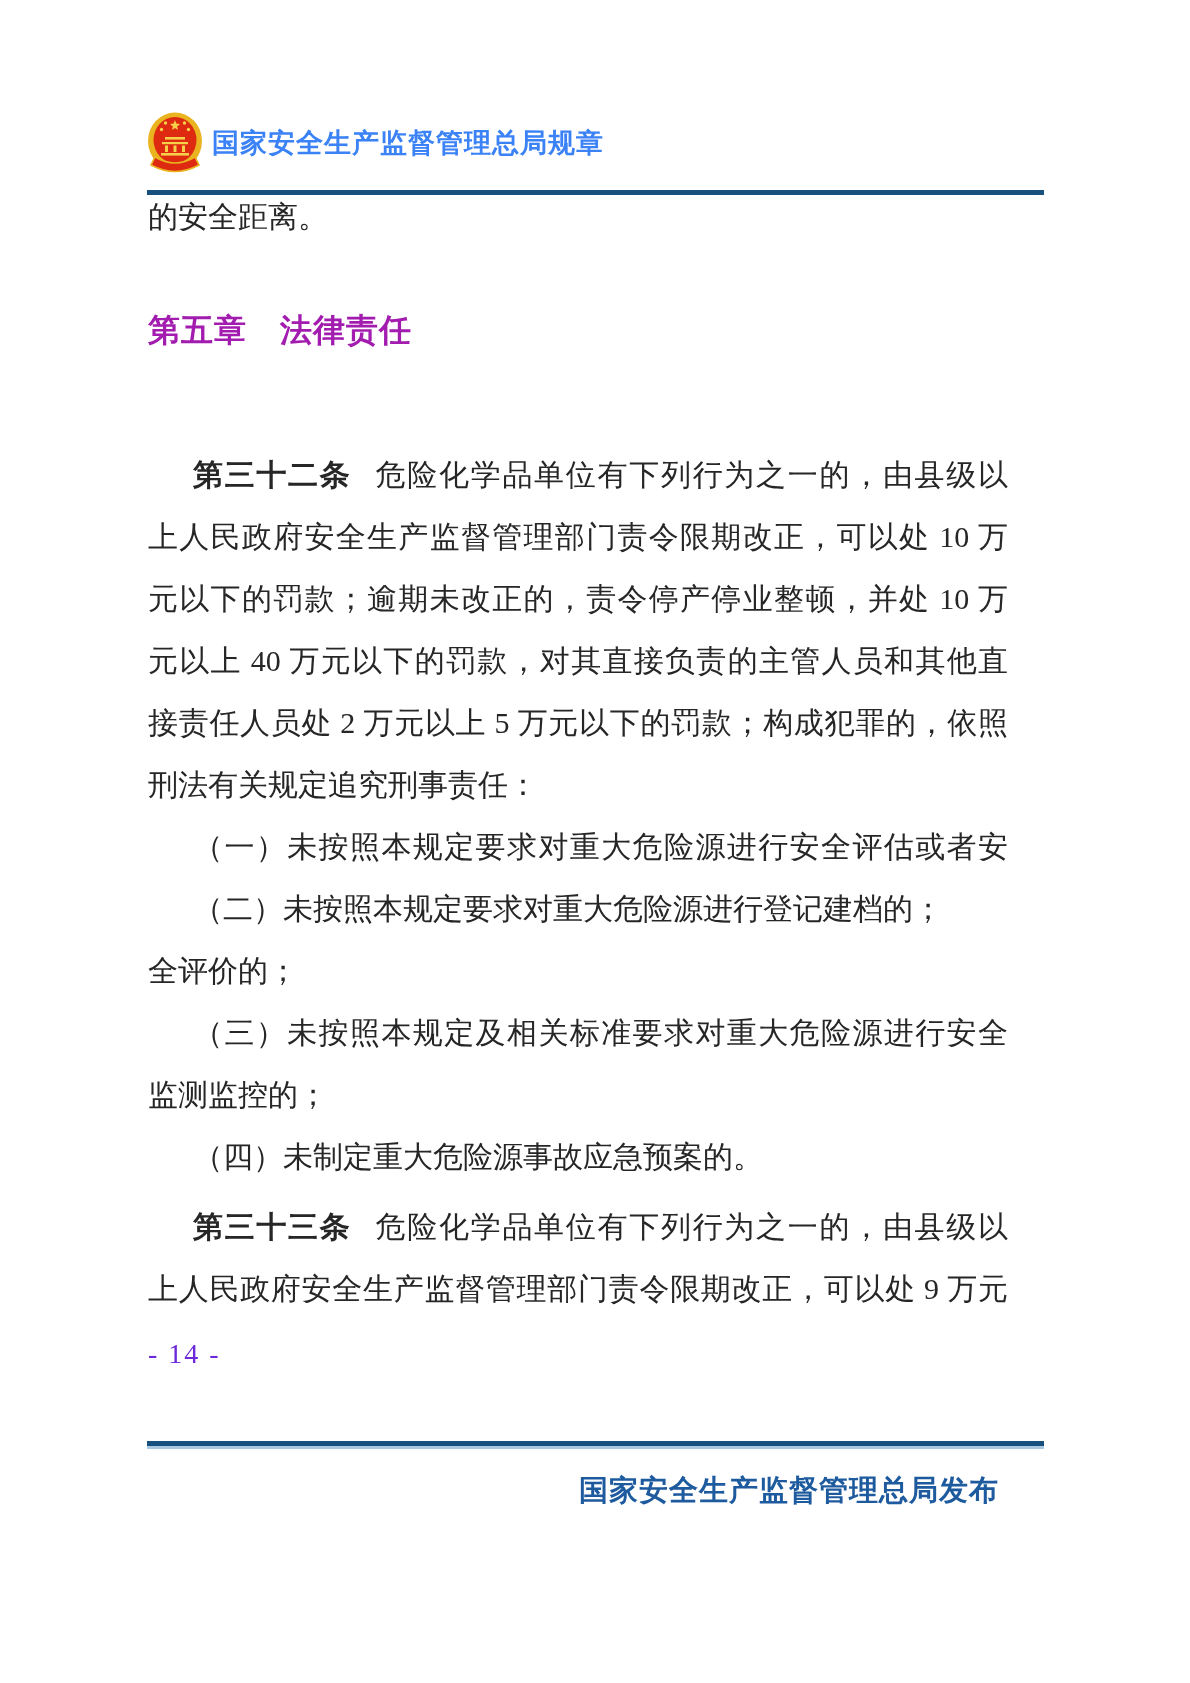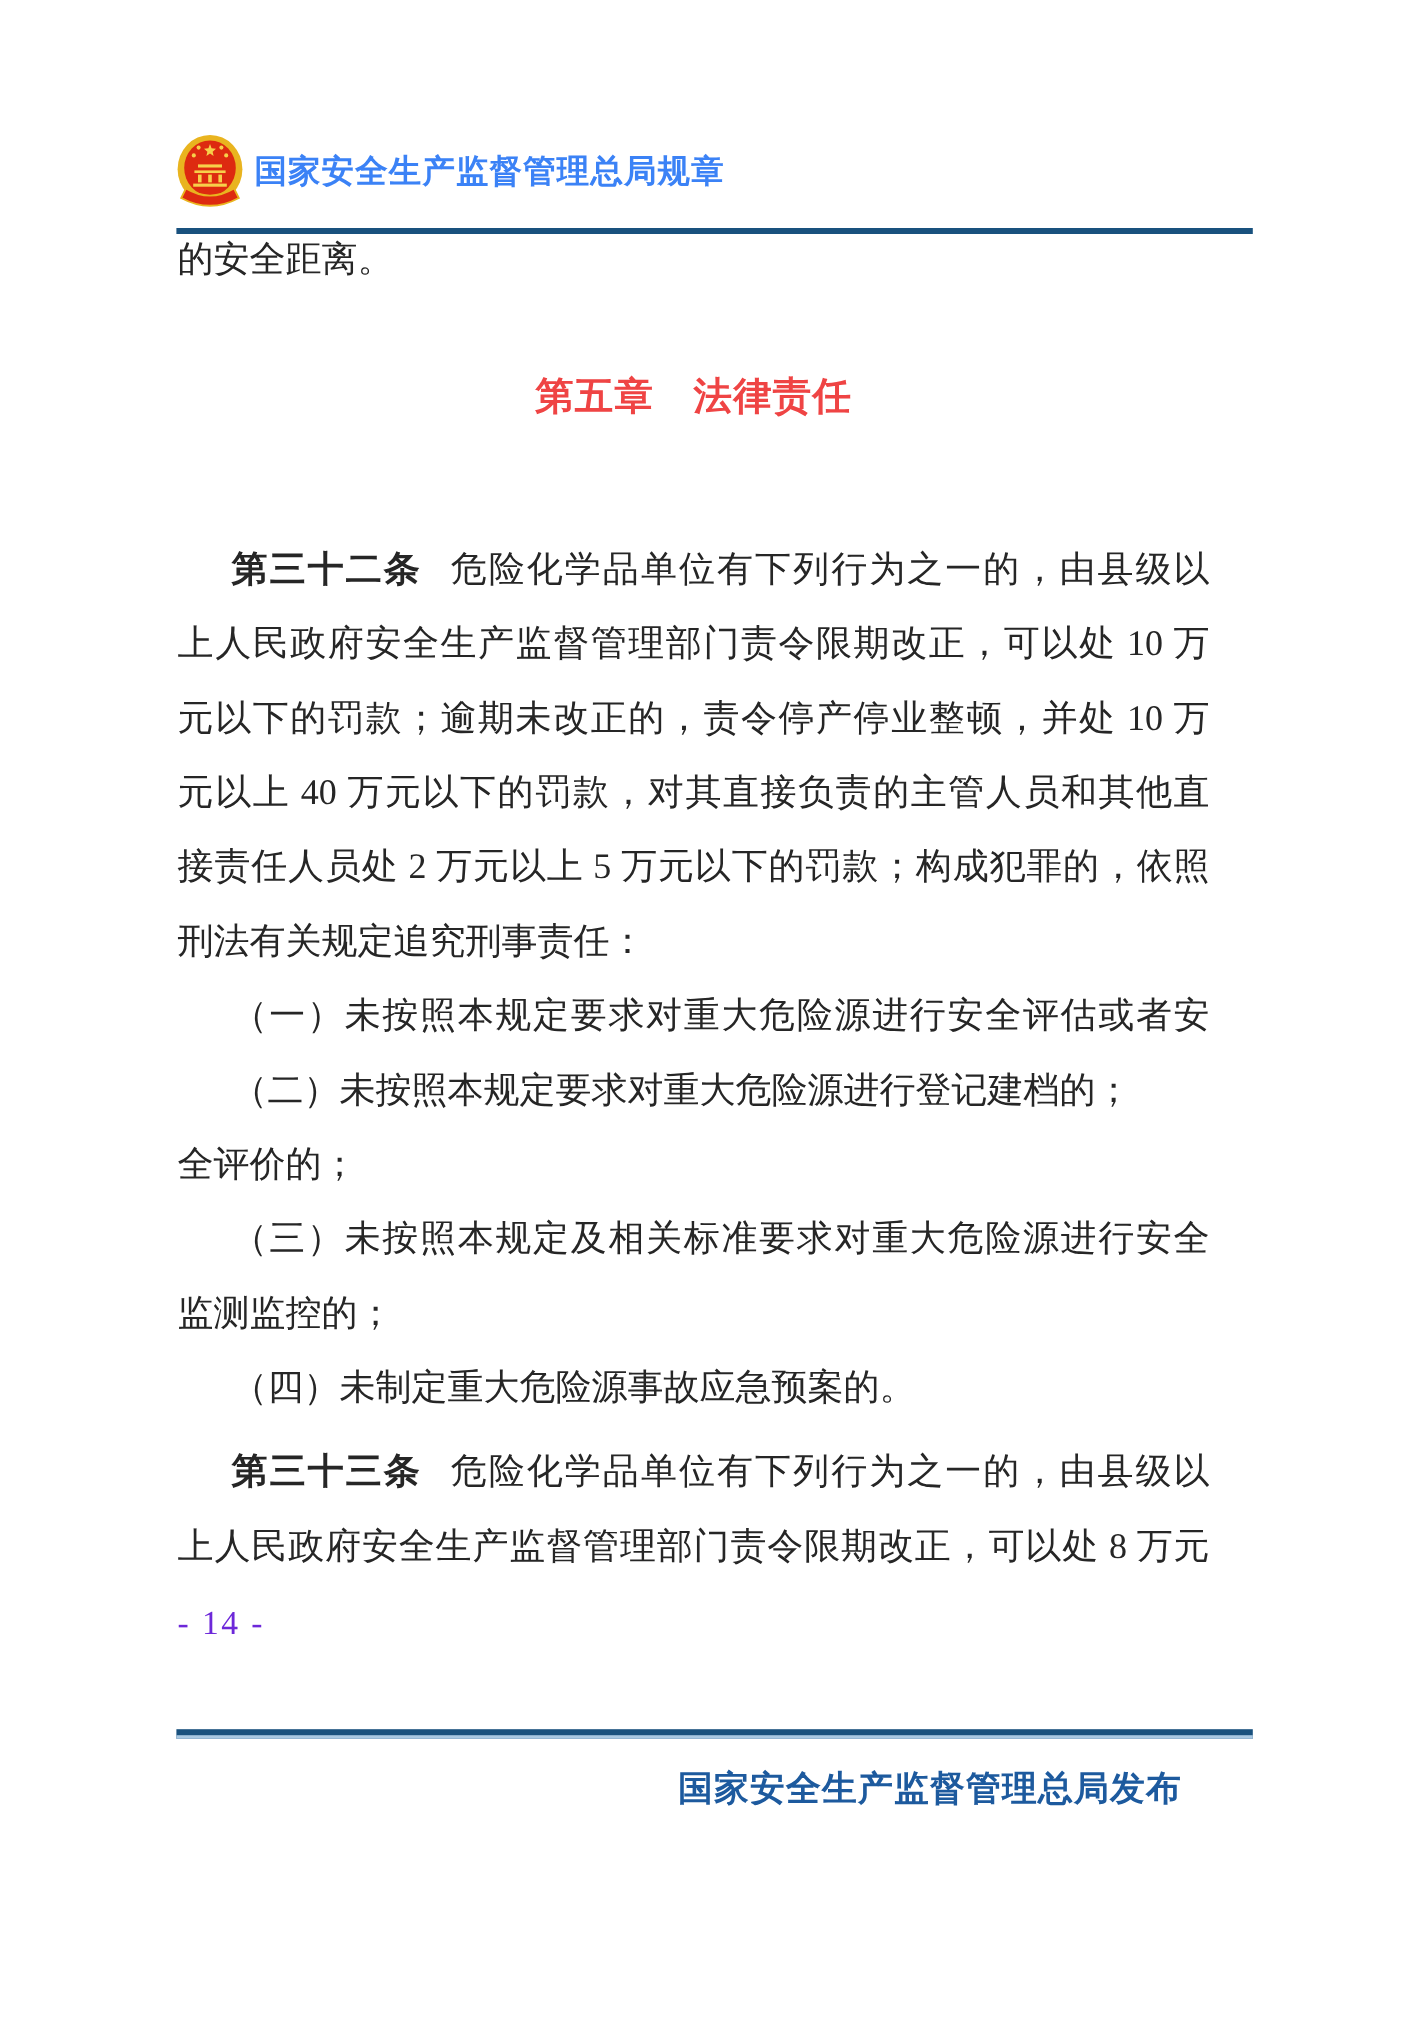--- a/index.html
+++ b/index.html
@@ -26,38 +26,38 @@
     font-size:30px;line-height:62px;height:62px;
     text-align:justify;white-space:nowrap;
   }
   .line.fill{text-align:justify;text-align-last:justify;}
   .line.ind{padding-left:45px;}
   .artnum{
     font-family:"Liberation Sans","DejaVu Sans",sans-serif;
     font-weight:bold;color:#262626;margin-right:24px;white-space:nowrap;
   }
   .chapter{
-    margin-top:51px;height:62px;line-height:62px;text-align:center;
+    margin-top:51px;height:62px;line-height:62px;text-align:left;
     font-family:"Liberation Sans","DejaVu Sans",sans-serif;
-    font-weight:bold;font-size:32px;color:#ef4444;letter-spacing:1px;
+    font-weight:bold;font-size:32px;color:#a21caf;letter-spacing:1px;
   }
   .a32{margin-top:83px;}
   .a33{margin-top:8px;}
   .pagenum{
     margin-top:14px;height:40px;line-height:40px;
     font-size:28px;color:#6d28d9;letter-spacing:2px;text-align:left;
   }
 
   
   .footer-rule{
     position:absolute;left:147px;top:1441px;width:897px;height:5px;
     background:#19517e;border-bottom:3px solid #a9c8e2;
   }
   .publisher{
-    position:absolute;right:205px;top:1471px;
+    position:absolute;right:191px;top:1471px;
     font-family:Liberation Serif, serif;
     font-weight:bold;font-size:29px;color:#1d5a9e;letter-spacing:1px;
     white-space:nowrap;
   }
 </style>
 </head>
 <body>
 
 <div class="page">
 
@@ -105,21 +105,21 @@
       <div class="line">全评价的；</div>
       <div class="line fill ind">（三）未按照本规定及相关标准要求对重大危险源进行安全</div>
       <div class="line">监测监控的；</div>
       <div class="line ind">（四）未制定重大危险源事故应急预案的。</div>
     </div>
 
     <div class="a33">
       <div class="line fill ind">
         <span class="artnum">第三十三条</span><span>危险化学品单位有下列行为之一的，由县级以</span>
       </div>
-      <div class="line fill">上人民政府安全生产监督管理部门责令限期改正，可以处 8 万元</div>
+      <div class="line fill">上人民政府安全生产监督管理部门责令限期改正，可以处 9 万元</div>
     </div>
 
     <div class="pagenum">- 14 -</div>
   </div>
 
   <div class="footer-rule"></div>
   <div class="publisher">国家安全生产监督管理总局发布</div>
 
 </div>
 

